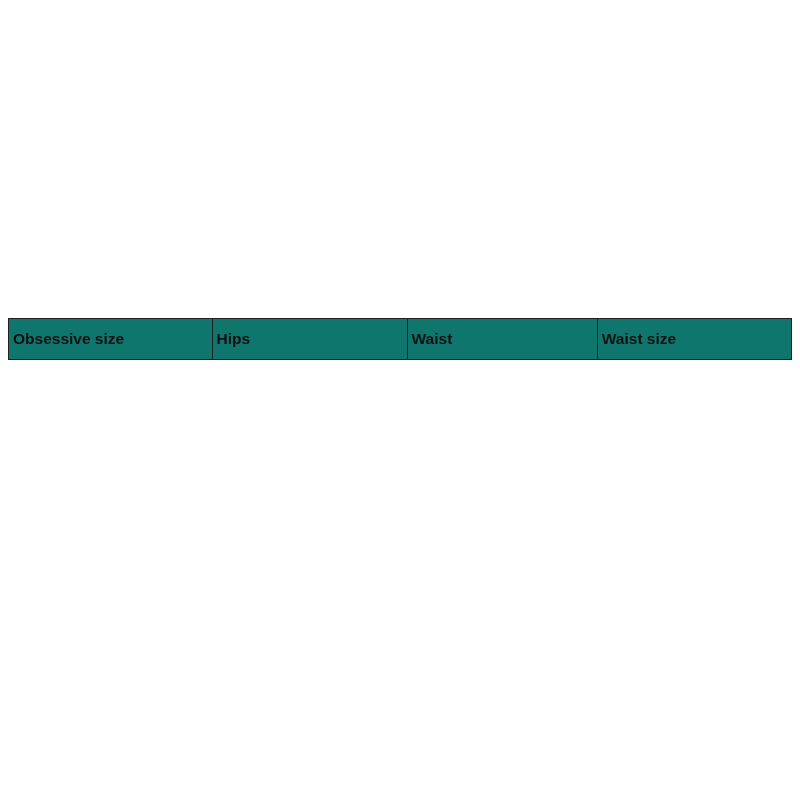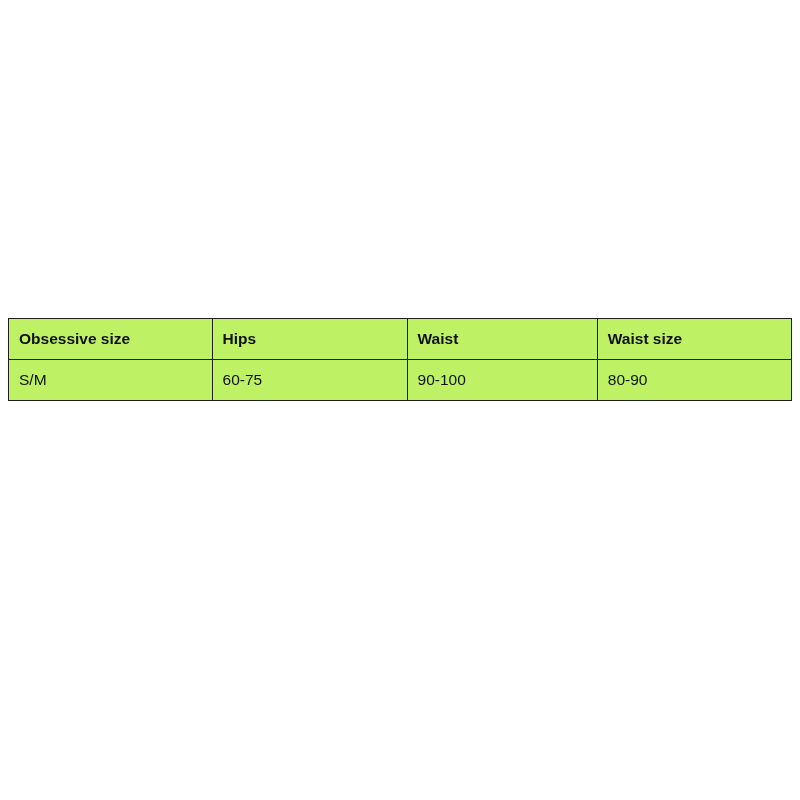--- a/index.html
+++ b/index.html
@@ -21,28 +21,28 @@
     top: 318px;
     width: 784px;
   }
   table.size-chart {
     border-collapse: collapse;
     width: 100%;
     table-layout: fixed;
   }
   table.size-chart td, table.size-chart th {
     border: 1px solid #231f20;
-    padding: 9px 10px 10px 10px;
+    padding: 9px 10px 10px 4px;
     font-size: 15.5px;
     line-height: 1.15;
     text-align: left;
     vertical-align: middle;
     height: 21px;
     color: #111111;
-    background: #bef264;
+    background: #0f766e;
     white-space: nowrap;
     overflow: hidden;
   }
   table.size-chart th {
     font-weight: bold;
   }
   table.size-chart col.c0 { width: 26.0%; }
   table.size-chart col.c1 { width: 24.9%; }
   table.size-chart col.c2 { width: 24.3%; }
   table.size-chart col.c3 { width: 24.8%; }
@@ -60,21 +60,15 @@
     </colgroup>
     <thead>
       <tr>
         <th>Obsessive size</th>
         <th>Hips</th>
         <th>Waist</th>
         <th>Waist size</th>
       </tr>
     </thead>
     <tbody>
-      <tr>
-        <td>S/M</td>
-        <td>60-75</td>
-        <td>90-100</td>
-        <td>80-90</td>
-      </tr>
     </tbody>
   </table>
 </div>
 
 </body></html>

